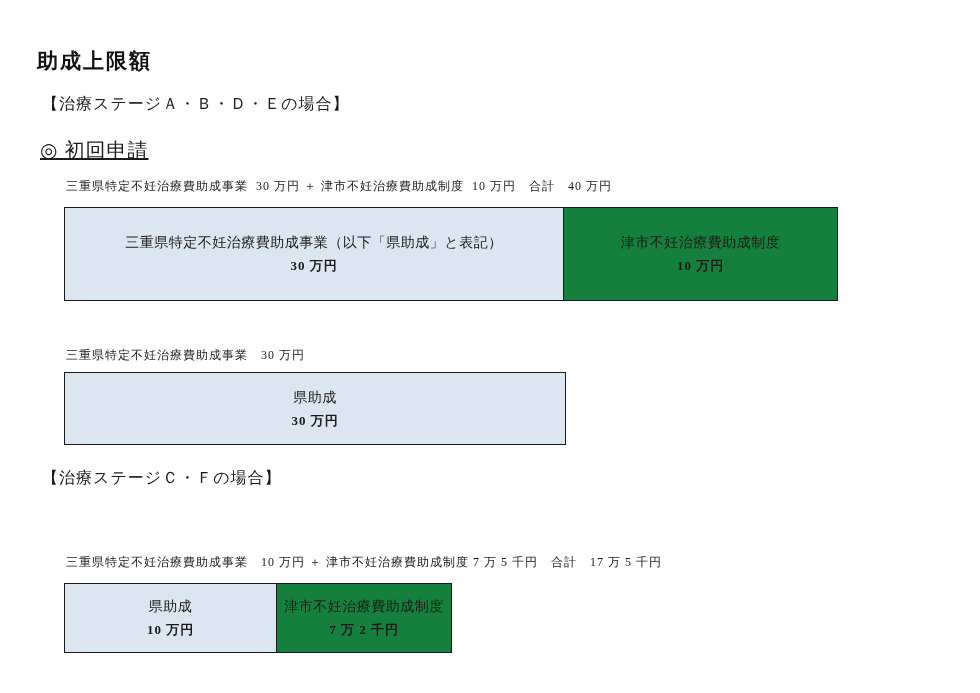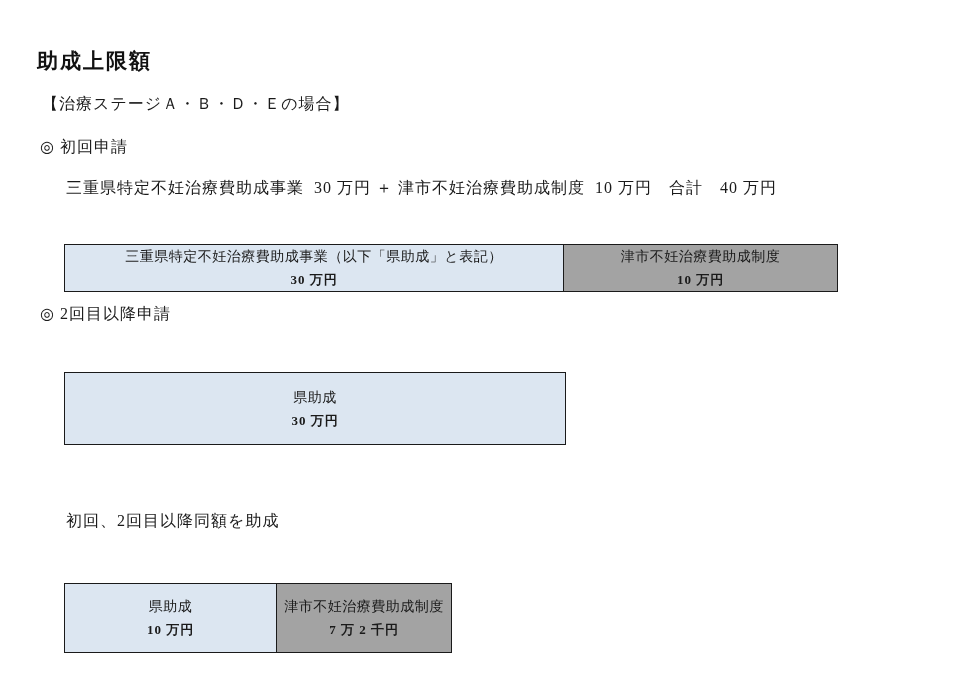--- a/index.html
+++ b/index.html
@@ -22,85 +22,87 @@
     font-size: 21px;
     font-weight: 700;
     letter-spacing: 2px;
     color: #111;
   }
   .sec-heading {
     font-size: 16px;
     letter-spacing: 1px;
   }
   .sub-heading {
-    font-size: 16px;
+    font-size: 20px;
     letter-spacing: 1px;
+    text-decoration: underline;
   }
   .body-line {
-    font-size: 16px;
+    font-size: 12px;
     letter-spacing: 1px;
   }
   .bar-row {
     position: absolute;
     display: flex;
     box-sizing: border-box;
   }
   .bar-cell {
     box-sizing: border-box;
     border: 1.5px solid #1a1a1a;
     display: flex;
     flex-direction: column;
     align-items: center;
     justify-content: center;
     text-align: center;
     line-height: 23px;
   }
   .bar-cell + .bar-cell { border-left: none; }
   .cell-pref { background: #dce6f1; }
-  .cell-city { background: #a3a3a3; }
+  .cell-city { background: #15803d; }
   .cell-label { font-size: 14px; letter-spacing: 0.5px; }
   .cell-amount { font-size: 13px; font-weight: 700; letter-spacing: 1px; }
 </style>
 </head>
 <body>
 
 <div class="page">
 
   <div class="abs doc-title" style="left:37px; top:47px;">助成上限額</div>
 
   <div class="abs sec-heading" style="left:42px; top:94px;">【治療ステージＡ・Ｂ・Ｄ・Ｅの場合】</div>
 
   <div class="abs sub-heading" style="left:40px; top:137px;">◎ 初回申請</div>
 
   <div class="abs body-line" style="left:66px; top:178px;">三重県特定不妊治療費助成事業  30 万円 ＋ 津市不妊治療費助成制度  10 万円　合計　40 万円</div>
 
-  <div class="bar-row" style="left:64px; top:218px; width:774px; height:74px;align-items:flex-end;">
+  <div class="bar-row" style="left:64px; top:207px; width:774px; height:94px;">
     <div class="bar-cell cell-pref" style="width:500px;">
       <div class="cell-label">三重県特定不妊治療費助成事業（以下「県助成」と表記）</div>
       <div class="cell-amount">30 万円</div>
     </div>
     <div class="bar-cell cell-city" style="width:274px;">
       <div class="cell-label">津市不妊治療費助成制度</div>
       <div class="cell-amount">10 万円</div>
     </div>
   </div>
 
-  <div class="abs sub-heading" style="left:40px; top:304px;">◎ 2回目以降申請</div>
 
+  <div class="abs body-line" style="left:66px; top:347px;">三重県特定不妊治療費助成事業　30 万円</div>
 
   <div class="bar-row" style="left:64px; top:372px; width:502px; height:73px;">
     <div class="bar-cell cell-pref" style="width:502px;">
       <div class="cell-label">県助成</div>
       <div class="cell-amount">30 万円</div>
     </div>
   </div>
 
+  <div class="abs sec-heading" style="left:42px; top:468px;">【治療ステージＣ・Ｆの場合】</div>
 
-  <div class="abs body-line" style="left:66px; top:511px;">初回、2回目以降同額を助成</div>
 
+  <div class="abs body-line" style="left:66px; top:554px;">三重県特定不妊治療費助成事業　10 万円 ＋ 津市不妊治療費助成制度 7 万 5 千円　合計　17 万 5 千円</div>
 
   <div class="bar-row" style="left:64px; top:583px; width:388px; height:70px;">
     <div class="bar-cell cell-pref" style="width:213px;">
       <div class="cell-label">県助成</div>
       <div class="cell-amount">10 万円</div>
     </div>
     <div class="bar-cell cell-city" style="width:175px;">
       <div class="cell-label">津市不妊治療費助成制度</div>
       <div class="cell-amount">7 万 2 千円</div>
     </div>

